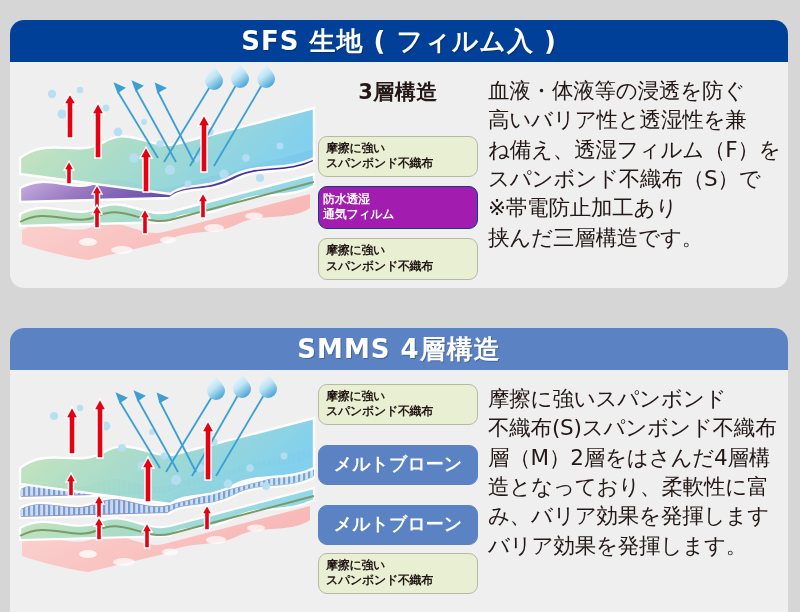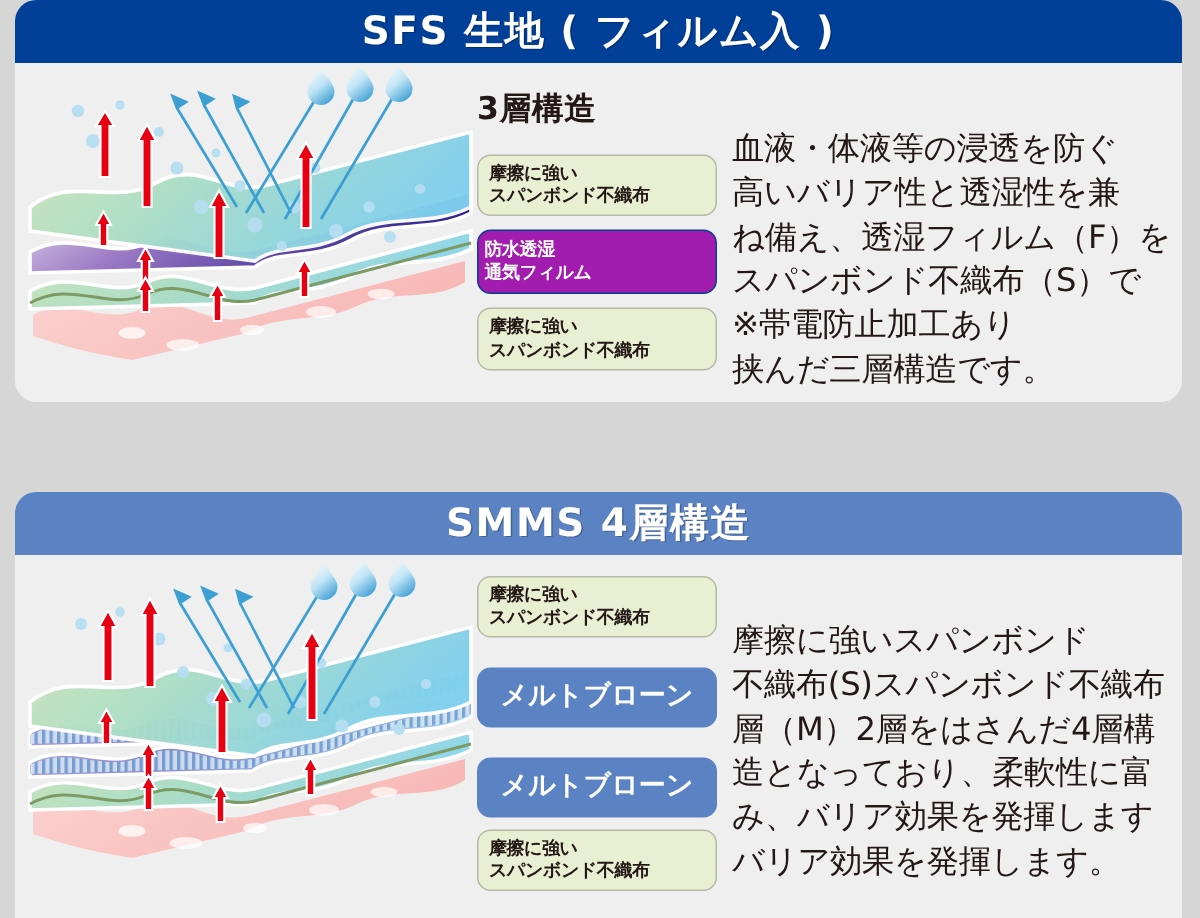--- a/index.html
+++ b/index.html
@@ -9,21 +9,21 @@
     font-family:"DejaVu Sans","Liberation Sans",sans-serif;
   }
   .page{position:relative;width:800px;height:612px;}
 
   .card{
     position:absolute;left:10px;width:778px;
     background:#efefef;
     border-radius:14px;
     overflow:hidden;
   }
-  #card-sfs{top:0;height:268px;}
+  #card-sfs{top:20px;height:268px;}
   #card-smms{top:328px;height:336px;}
 
   .card-header{
     height:42px;line-height:42px;text-align:center;
     color:#ffffff;font-weight:bold;font-size:26px;
     letter-spacing:1px;
     text-shadow:1px 1px 0 rgba(0,0,0,.25);
   }
   #header-sfs{background:#004098;}
   #header-smms{background:#5b83c4;}
@@ -36,22 +36,22 @@
 
   
   .layers{
     position:absolute;width:160px;
     display:flex;flex-direction:column;
   }
   #layers-sfs{left:308px;top:16px;gap:9px;}
   #layers-smms{left:308px;top:14px;gap:8px;}
 
   .stack-title{
-    text-align:left;font-weight:bold;font-size:21px;color:#231815;
-    letter-spacing:.5px;margin-bottom:8px;
+    text-align:center;font-weight:bold;font-size:21px;color:#231815;
+    letter-spacing:.5px;margin-bottom:21px;
   }
 
   .lbl{
     border-radius:9px;
     box-sizing:border-box;
     padding:4px 6px 5px 7px;
     font-size:12px;
     line-height:1.26;
     font-weight:600;
     letter-spacing:-.3px;
@@ -72,21 +72,20 @@
   }
   .lbl .l2{display:block;}
 
   
   .desc{
     position:absolute;left:478px;width:300px;
     color:#231815;
     font-size:21.5px;
     line-height:1.365;
     letter-spacing:-.2px;
-    margin-top:29px;
   }
   #desc-sfs{top:14px;}
   #desc-smms{top:14px;}
   .desc p{margin:0;white-space:nowrap;}
 </style>
 </head>
 <body>
 
 <div class="page">
 

